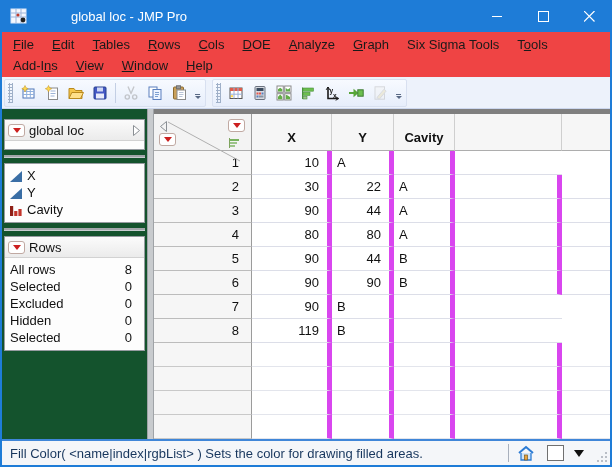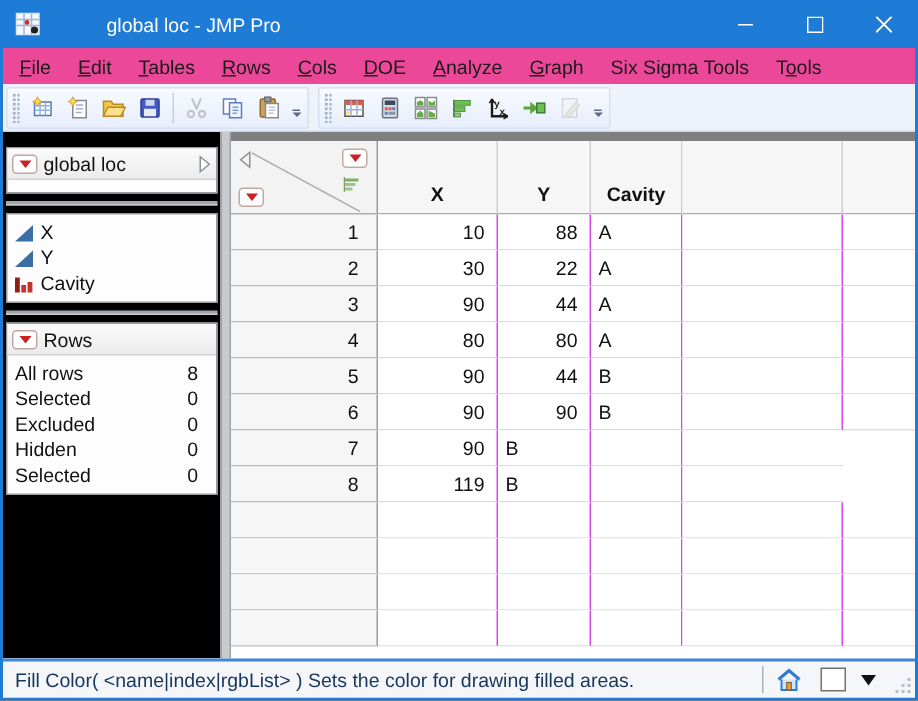--- a/index.html
+++ b/index.html
@@ -14,21 +14,21 @@
   .win-controls { display:flex; height:32px; }
   .win-btn { width:46px; height:32px; display:flex; align-items:center; justify-content:center;
              color:#fff; font-size:13px; cursor:default; }
   .win-btn svg { display:block; }
 
   
   .content { position:absolute; left:2px; right:2px; top:32px; bottom:2px; background:#fff;
              display:flex; flex-direction:column; }
 
   
-  .menubar { background:#ec4899; padding:2px 0 1px 2px; }
+  .menubar { background:#ef4444; padding:2px 0 1px 2px; }
   .menu-row { display:flex; height:21px; align-items:center; }
   .menu-item { font-size:13px; color:#1a1a1a; padding:0 9px; white-space:nowrap; cursor:default; }
   .menu-item u { text-decoration:underline; }
 
   
   .toolbar { height:32px; background:#edf2fb; display:flex; align-items:center; padding-left:2px;
              border-bottom:1px solid #ccd7ee; }
   .tb-group { display:flex; align-items:center; height:28px; padding:0 2px; margin-right:6px;
               background:linear-gradient(#f7faff,#e7eefb); border:1px solid #d8e0f0; border-radius:2px; }
   .tb-grip { width:5px; height:20px; margin:0 3px 0 1px;
@@ -40,21 +40,21 @@
   .tb-chevron { width:11px; height:20px; display:flex; flex-direction:column; align-items:center;
                 justify-content:flex-end; padding-bottom:4px; margin-left:1px; }
   .tb-chevron i { display:block; width:5px; height:1px; background:#5a6a85; margin-bottom:1px; }
   .tb-chevron b { display:block; width:0; height:0; border-left:3px solid transparent;
                   border-right:3px solid transparent; border-top:3px solid #5a6a85; }
 
   
   .main { flex:1; display:flex; overflow:hidden; }
 
   
-  .sidebar { width:145px; background:#000000; padding:10px 2px 0 2px; overflow:hidden; }
+  .sidebar { width:145px; background:#14532d; padding:10px 2px 0 2px; overflow:hidden; }
   .panel { background:#fdfdfd; border:1px solid #969ba0; }
   .panel-header { height:21px; display:flex; align-items:center; padding:0 3px;
                   background:linear-gradient(#fbfbfb,#ebebeb); border-bottom:1px solid #d2d2d2; }
   .panel-title { font-size:13px; color:#111; margin-left:4px; flex:1; white-space:nowrap; }
   .rtri-btn { width:17px; height:13px; background:#fff; border:1px solid #c0a9a2; border-radius:3px;
               display:flex; align-items:center; justify-content:center; flex:0 0 auto; }
   .rtri-btn b { width:0; height:0; border-left:4px solid transparent; border-right:4px solid transparent;
                 border-top:5px solid #cc1f1f; }
   .gap { height:13px; position:relative; }
   .gap::after { content:""; position:absolute; left:0; right:0; top:5px; height:2px;
@@ -79,21 +79,21 @@
   .corner { position:relative; background:#f3f3f3; border-right:1px solid #9b9b9b; border-bottom:1px solid #adadad; }
   .corner svg.diag { position:absolute; inset:0; }
   .corner .collapse-tri { position:absolute; left:5px; top:6px; }
   .corner .rtri-btn.top { position:absolute; right:6px; top:5px; }
   .corner .rtri-btn.bottom { position:absolute; left:5px; bottom:4px; }
   .corner .listicon { position:absolute; right:10px; top:24px; }
   .t-row { height:24px; }
   .rownum { background:#f6f6f6; border-right:1px solid #9b9b9b; border-bottom:1px solid #bcbcbc;
             font-size:13px; color:#111; display:flex; align-items:center; justify-content:flex-end;
             padding-right:12px; }
-  .cell { background:#fff; border-right:1px solid #d946ef; border-bottom:1px solid #dcdee8;
+  .cell { background:#fff; border-right:5px solid #d946ef; border-bottom:1px solid #dcdee8;
           font-size:13px; color:#111; display:flex; align-items:center; }
   .cell.num { justify-content:flex-end; padding-right:8px; }
   .cell.txt { justify-content:flex-start; padding-left:5px; }
   .t-row.empty .rownum { border-bottom:1px solid #c9c9c9; }
   .t-row.empty .cell { border-bottom:1px solid #e3e5ec; }
 
   
   .statusbar { height:26px; border-top:2px solid #3f86d8; background:#f4f6f9; display:flex; align-items:center; }
   .status-msg { flex:1; font-size:13px; color:#17365d; padding-left:8px; white-space:nowrap; overflow:hidden; }
   .status-sep { width:1px; height:18px; background:#a8b0bd; margin:0 8px; }
@@ -142,20 +142,26 @@
           <span class="menu-item"><u>E</u>dit</span>
           <span class="menu-item"><u>T</u>ables</span>
           <span class="menu-item"><u>R</u>ows</span>
           <span class="menu-item"><u>C</u>ols</span>
           <span class="menu-item"><u>D</u>OE</span>
           <span class="menu-item"><u>A</u>nalyze</span>
           <span class="menu-item"><u>G</u>raph</span>
           <span class="menu-item">Six Sigma Tools</span>
           <span class="menu-item">T<u>o</u>ols</span>
         </div>
+      <div class="menu-row" id="menu-row-1">
+          <span class="menu-item">Add-I<u>n</u>s</span>
+          <span class="menu-item"><u>V</u>iew</span>
+          <span class="menu-item"><u>W</u>indow</span>
+          <span class="menu-item"><u>H</u>elp</span>
+        </div>
     </div>
 
     <div class="toolbar">
       <div class="tb-group" id="tb-group-1">
           <span class="tb-grip"></span>
           <span class="tb-btn">
             <svg width="16" height="16" viewBox="0 0 16 16">
               <rect x="3" y="4" width="11" height="9" fill="#fff" stroke="#4f76b8"></rect>
               <path d="M3 6.5h11M3 9.5h11M6.7 4v9M10.3 4v9" stroke="#8fb0dd"></path>
               <path d="M5 0.5l1 2.2 2.2 1-2.2 1-1 2.2-1-2.2-2.2-1 2.2-1z" fill="#ffd84d" stroke="#c89b2a" stroke-width=".6"></path>
@@ -385,21 +391,20 @@
           <div class="h-cell">Y</div>
           <div class="h-cell">Cavity</div>
           <div class="h-cell"></div>
           <div class="h-cell" style="border-right:none"></div>
         </div>
 
         <div id="tbl-body">
             <div class="grid t-row">
               <div class="rownum">1</div>
               <div class="cell num">10</div>
-              <div class="cell num">88</div>
               <div class="cell txt">A</div>
               <div class="cell"></div>
               <div class="cell" style="border-right:none"></div>
             </div>
             <div class="grid t-row">
               <div class="rownum">2</div>
               <div class="cell num">30</div>
               <div class="cell num">22</div>
               <div class="cell txt">A</div>
               <div class="cell"></div>

